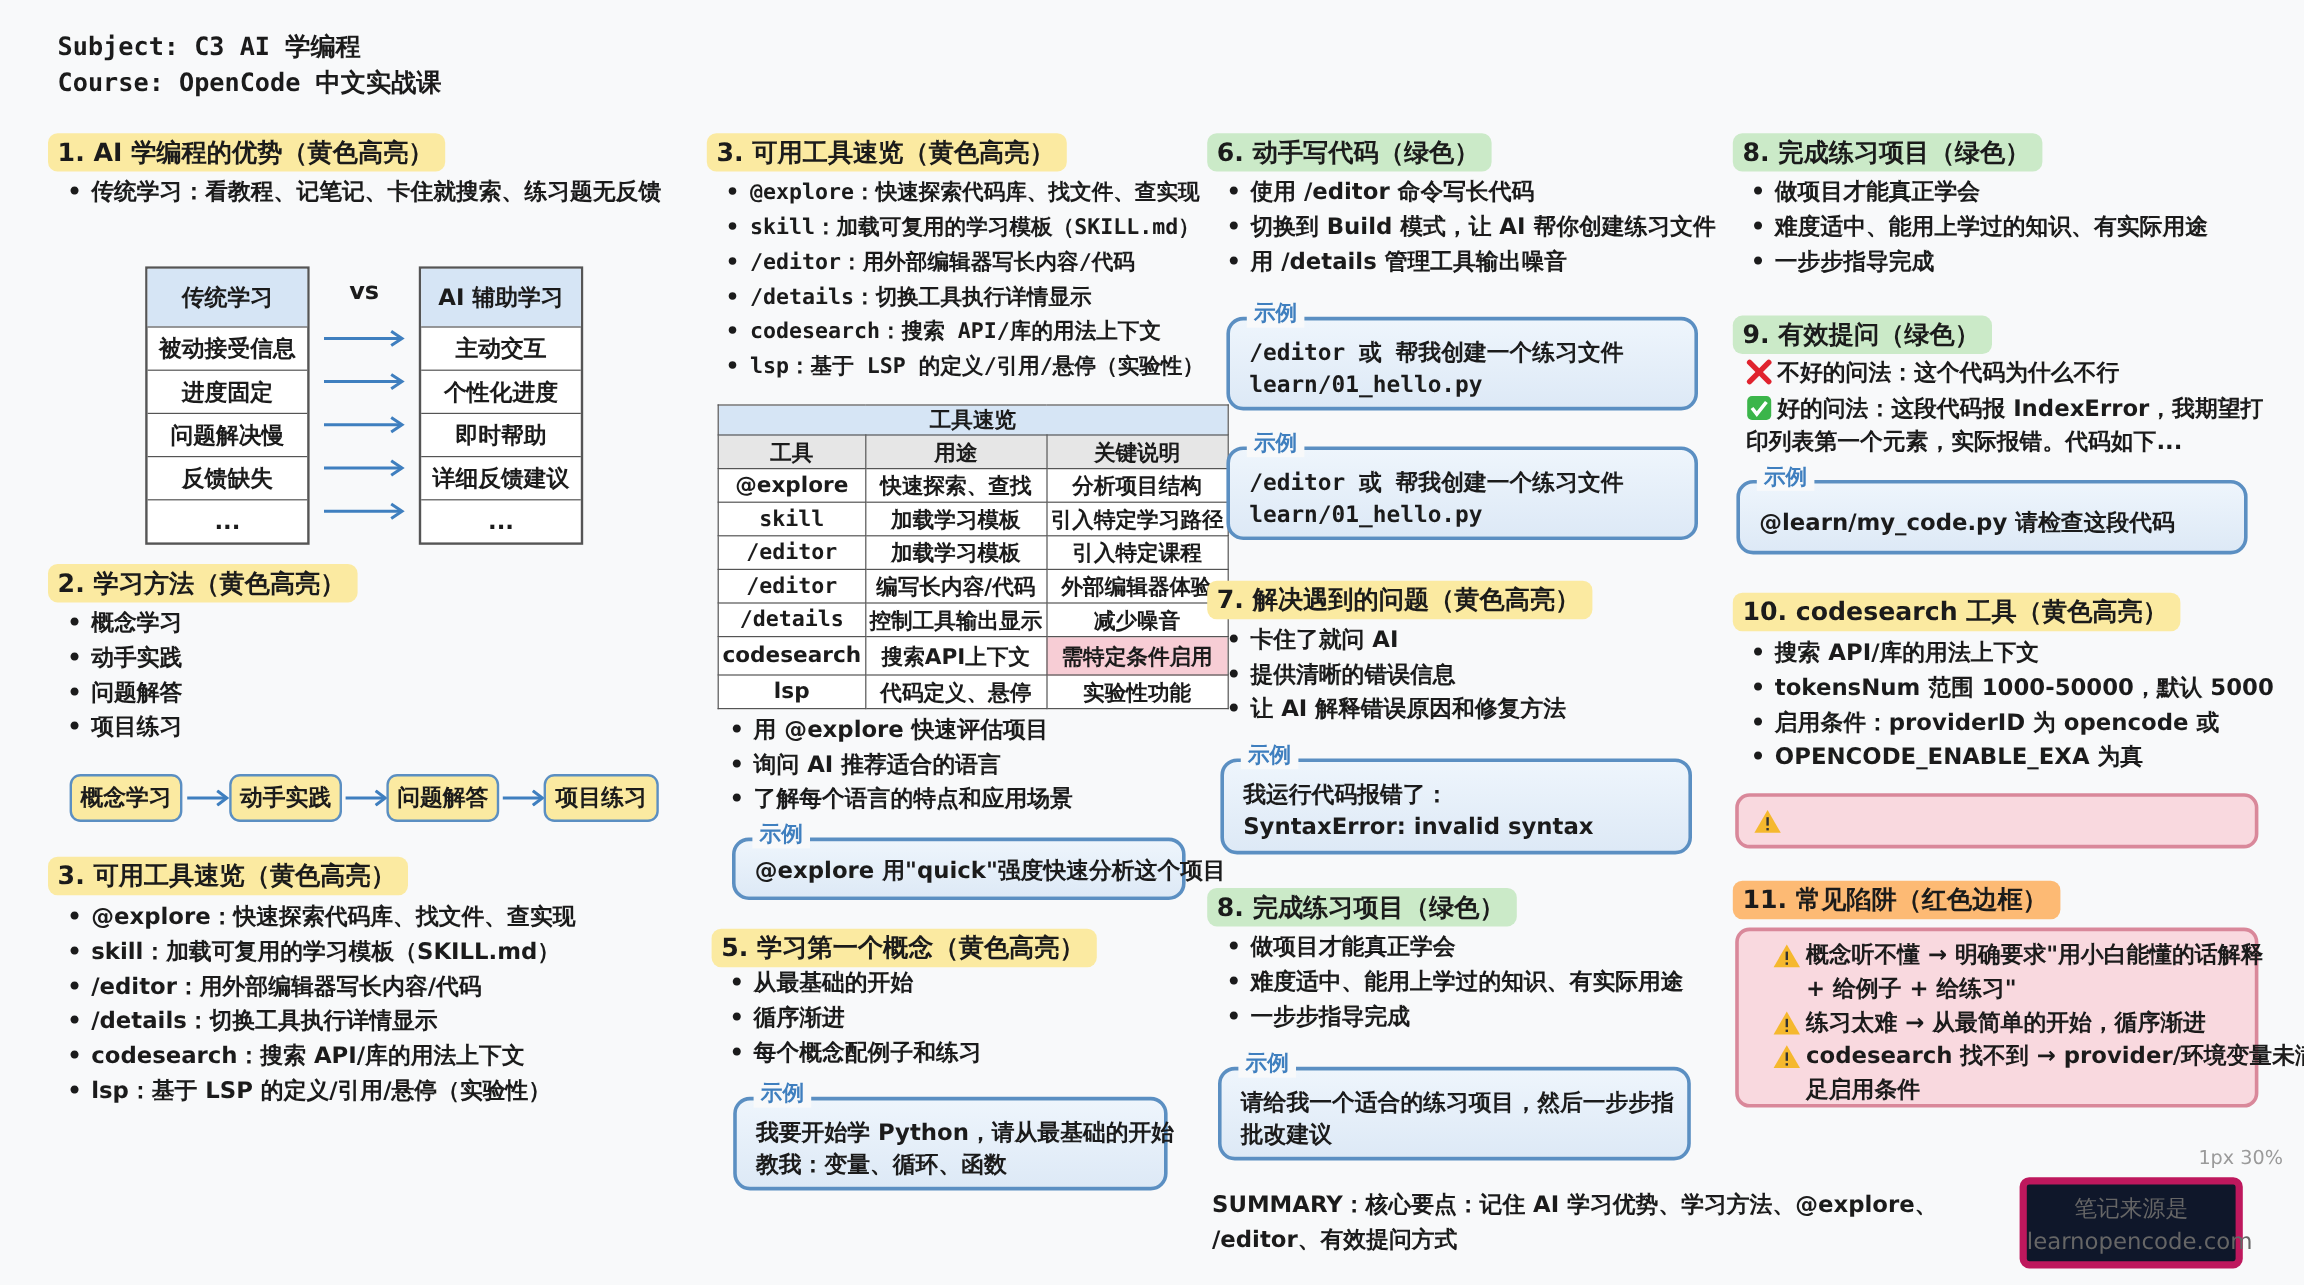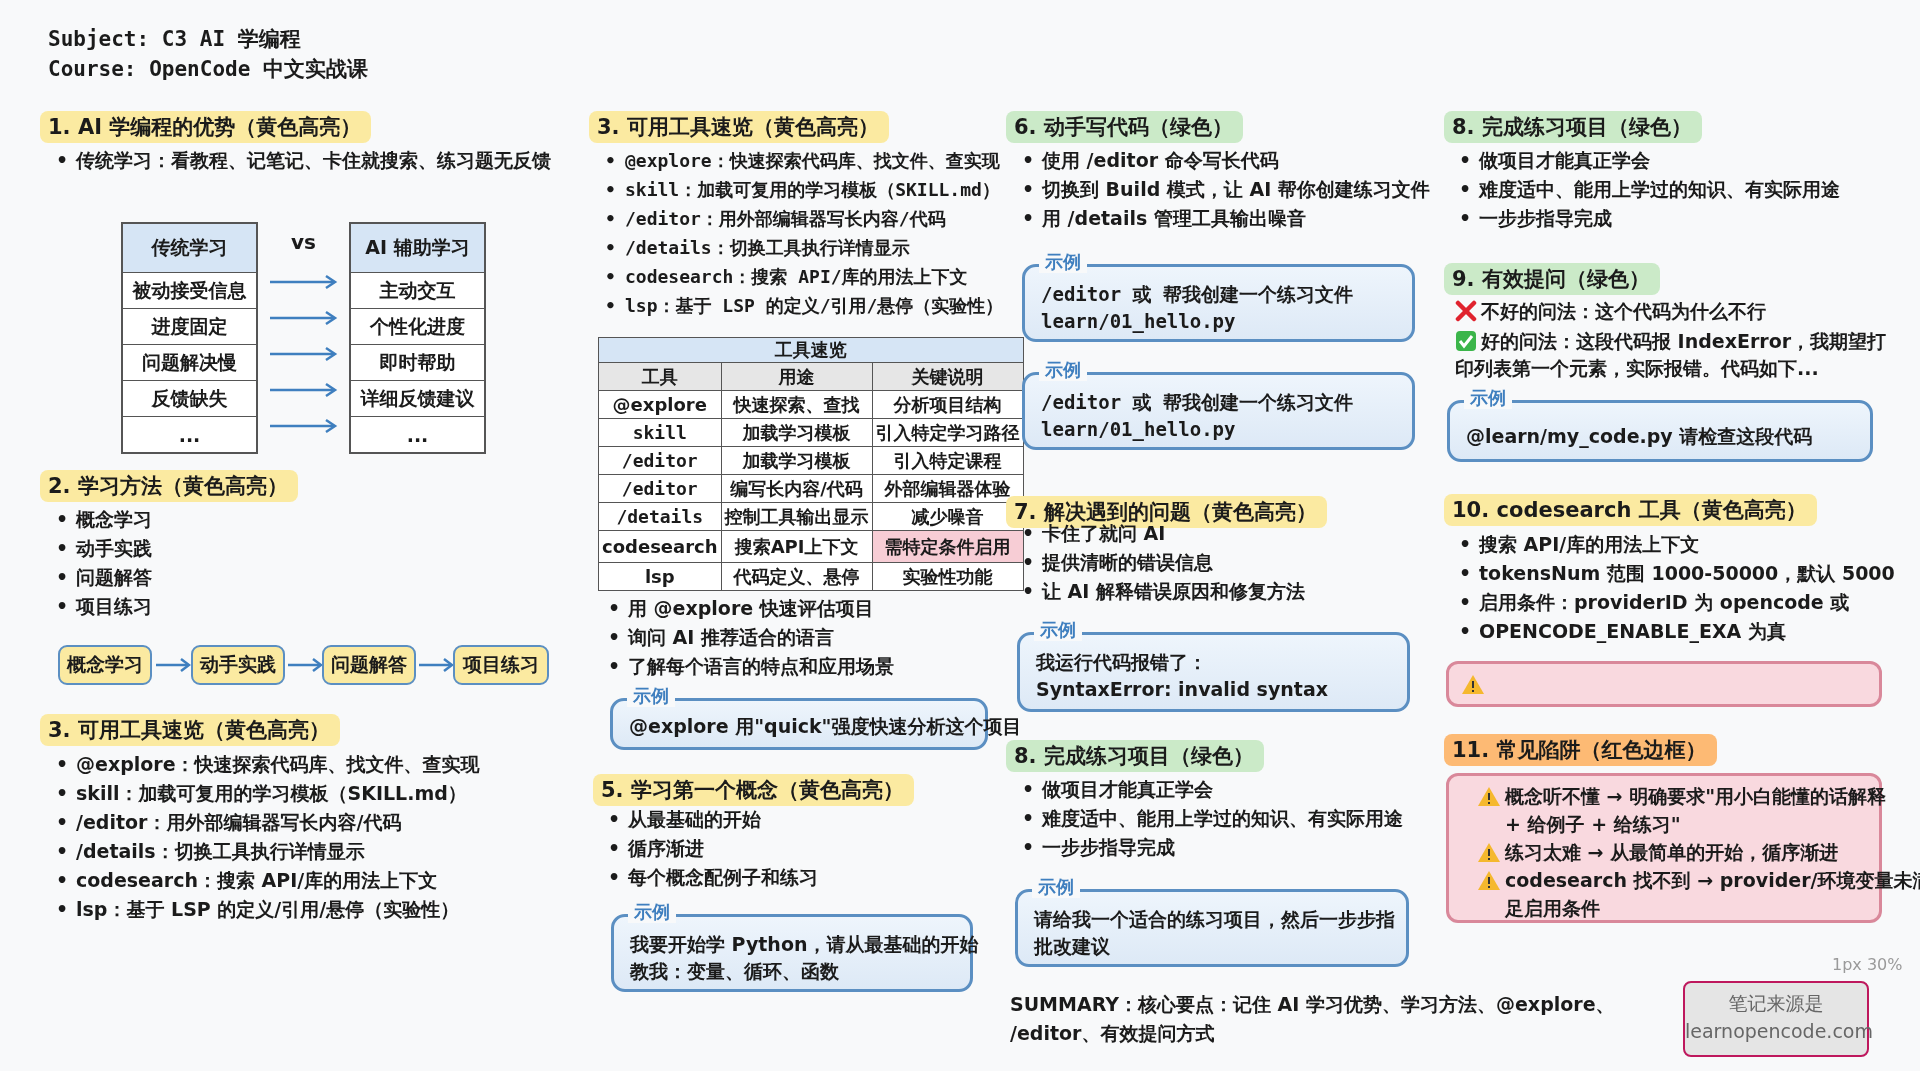--- a/index.html
+++ b/index.html
@@ -73,21 +73,21 @@
   }
   .warn-line { position: relative; padding-left: 34px; white-space: nowrap; }
   .warn-icon { position: absolute; left: 6px; top: 4px; width: 24px; height: 21px; }
 
   .qa-line { position: absolute; font-size: 19px; font-weight: bold; line-height: 27px; white-space: nowrap; }
   .qa-icon { display: inline-block; width: 22px; height: 22px; vertical-align: -4px; margin-right: 4px; }
 
   .summary { position: absolute; font-size: 19px; font-weight: bold; line-height: 29px; }
   .watermark-note { position: absolute; font-size: 16px; color: #9a9a9a; }
   .source-box {
-    position: absolute; border: 2px solid #be185d; border-radius: 8px; background: #e5e5e5;
+    position: absolute; border: 6px solid #be185d; border-radius: 8px; background: #0f172a;
     color: #666; font-size: 19px; text-align: center; line-height: 28px; padding-top: 6px;
   }
 </style>
 </head>
 <body>
 
 <div class="abs header">
   <div class="row mono"><span>Subject:</span> <span>C3 AI 学编程</span></div>
   <div class="row mono"><span>Course:</span>  <span>OpenCode 中文实战课</span></div>
 </div>
@@ -259,21 +259,21 @@
   <span class="ex-label">示例</span>
   <div class="ex-line">/editor 或 帮我创建一个练习文件</div>
   <div class="ex-line">learn/01_hello.py</div>
 </div>
 <div class="example mono" style="left:1022px; top:372px; width:393px; height:78px;">
   <span class="ex-label">示例</span>
   <div class="ex-line">/editor 或 帮我创建一个练习文件</div>
   <div class="ex-line">learn/01_hello.py</div>
 </div>
 
-<div class="sec-title yellow" style="left:1006px; top:484px;margin-top:12px;">7. 解决遇到的问题（黄色高亮）</div>
+<div class="sec-title yellow" style="left:1006px; top:484px;">7. 解决遇到的问题（黄色高亮）</div>
 <ul class="bullets" style="left:1018px; top:519px;">
   <li>卡住了就问 AI</li>
   <li>提供清晰的错误信息</li>
   <li>让 AI 解释错误原因和修复方法</li>
 </ul>
 <div class="example" style="left:1017px; top:632px; width:393px; height:80px;">
   <span class="ex-label">示例</span>
   <div class="ex-line">我运行代码报错了：</div>
   <div class="ex-line">SyntaxError: invalid syntax</div>
 </div>

